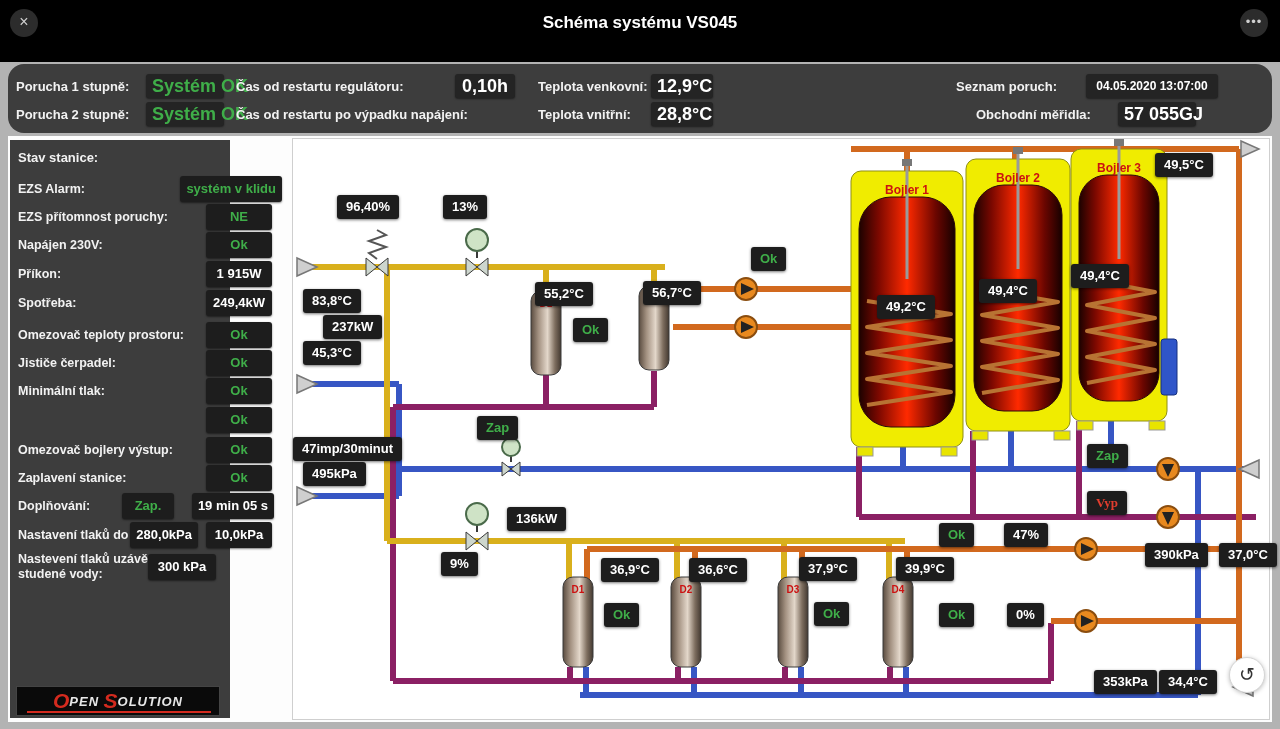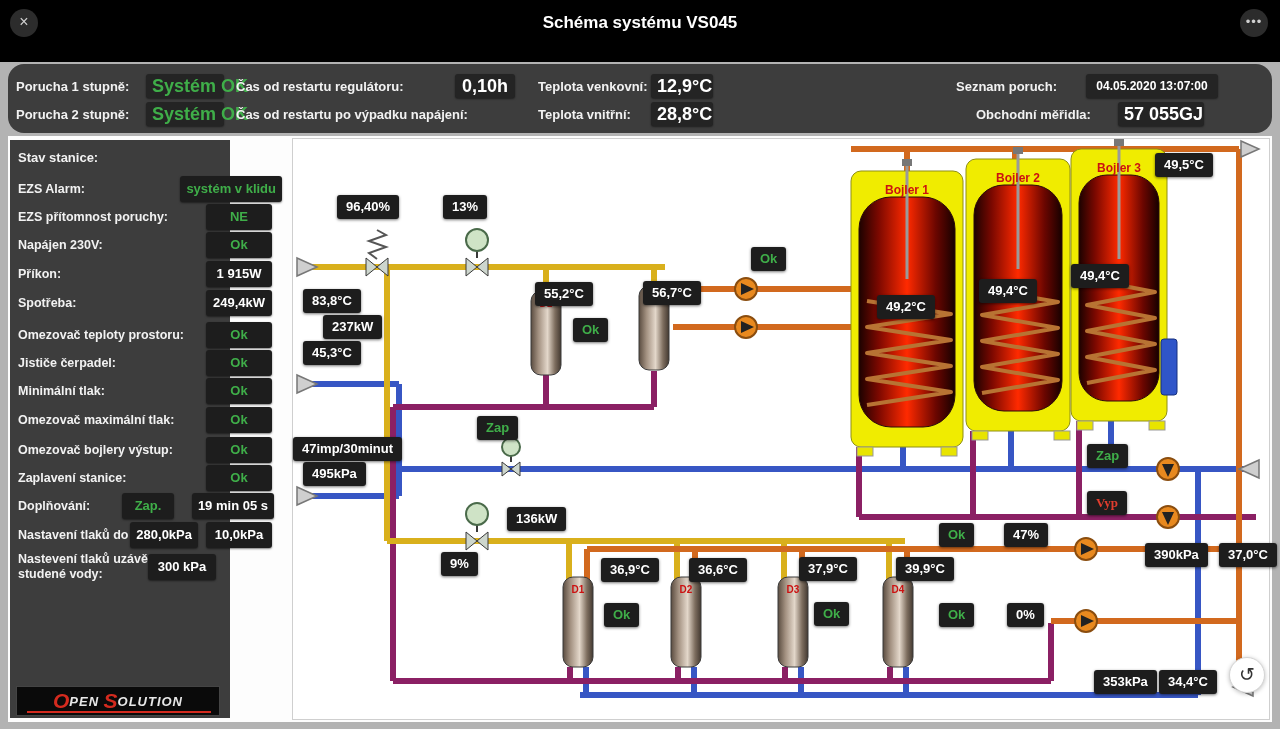--- a/index.html
+++ b/index.html
@@ -75,21 +75,21 @@
   <div class="hbadge" style="left:643px;top:10px;width:62px">12,9°C</div>
   <div class="hlabel" style="left:948px;top:15px">Seznam poruch:</div>
   <div class="hbadge" style="left:1078px;top:10px;width:132px;font-size:12px">04.05.2020 13:07:00</div>
 
   <div class="hlabel" style="left:8px;top:43px">Porucha 2 stupně:</div>
   <div class="hbadge green" style="left:138px;top:38px;width:78px">Systém OK</div>
   <div class="hlabel" style="left:228px;top:43px">Čas od restartu po výpadku napájení:</div>
   <div class="hlabel" style="left:530px;top:43px">Teplota vnitřní:</div>
   <div class="hbadge" style="left:643px;top:38px;width:62px">28,8°C</div>
   <div class="hlabel" style="left:968px;top:43px">Obchodní měřidla:</div>
-  <div class="hbadge" style="left:1110px;top:38px;width:86px">57 055GJ</div>
+  <div class="hbadge" style="left:1110px;top:38px;width:78px">57 055GJ</div>
 </div>
 
 <div class="content">
 
   <div class="sidebar">
     <div class="s-title">Stav stanice:</div>
 
     <div class="srow" style="top:36px">
       <span class="lbl">EZS Alarm:</span>
       <span class="vb green" style="right:4px;min-width:94px">systém v klidu</span>
@@ -116,21 +116,20 @@
     </div>
     <div class="srow" style="top:210px">
       <span class="lbl">Jističe čerpadel:</span>
       <span class="vb green" style="right:14px;min-width:66px">Ok</span>
     </div>
     <div class="srow" style="top:238px">
       <span class="lbl">Minimální tlak:</span>
       <span class="vb green" style="right:14px;min-width:66px">Ok</span>
     </div>
     <div class="srow" style="top:267px">
-      <span class="lbl">Omezovač maximální tlak:</span>
       <span class="vb green" style="right:14px;min-width:66px">Ok</span>
     </div>
     <div class="srow" style="top:297px">
       <span class="lbl">Omezovač bojlery výstup:</span>
       <span class="vb green" style="right:14px;min-width:66px">Ok</span>
     </div>
     <div class="srow" style="top:325px">
       <span class="lbl">Zaplavení stanice:</span>
       <span class="vb green" style="right:14px;min-width:66px">Ok</span>
     </div>

